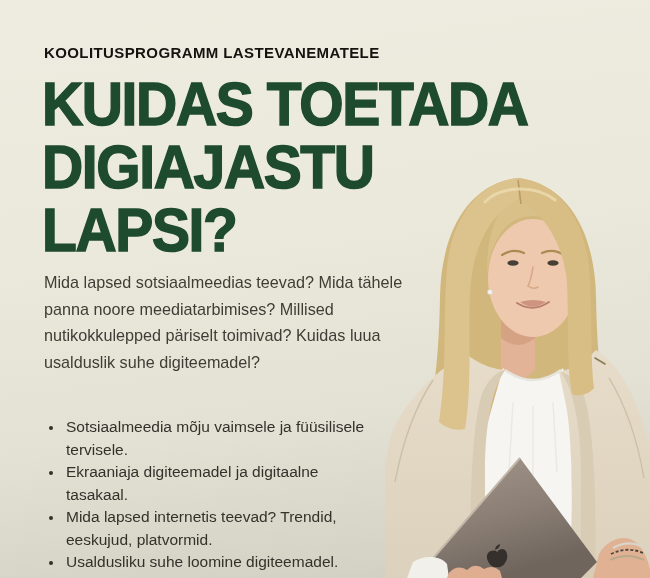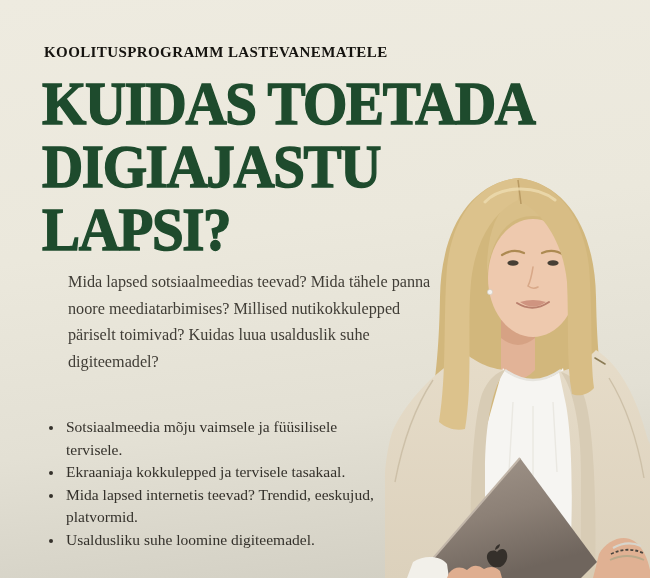--- a/index.html
+++ b/index.html
@@ -1,38 +1,38 @@
 <!DOCTYPE html>
 <html><head>
 <meta charset="utf-8">
 <style>
   html,body{margin:0;padding:0;background:#c9c7bb;}
   .poster{
     position:relative;
     width:650px;height:578px;
     overflow:hidden;
-    font-family:Liberation Serif, serif;
+    font-family:Liberation Sans, sans-serif;
     background:linear-gradient(173deg,#EEEBE0 0%,#EBE8DC 40%,#E3E0D4 70%,#D5D2C6 92%,#CFCDC1 100%);
   }
   .program-label{
     position:absolute;left:44px;top:44px;
     font-size:15px;font-weight:700;letter-spacing:.4px;
     color:#15130f;white-space:nowrap;
   }
   .main-title{
     position:absolute;left:42px;top:72px;
     font-size:62px;line-height:63px;font-weight:900;
     letter-spacing:-1.5px;color:#1E4B2D;
     -webkit-text-stroke:1.5px #1E4B2D;
     transform:scaleX(.92);transform-origin:left top;
     white-space:nowrap;
   }
   .intro{
     position:absolute;left:44px;top:269px;width:374px;
-    font-size:16.2px;line-height:26.5px;color:#403d36;margin-left:24px;
+    font-size:16.2px;line-height:26.5px;color:#403d36;
   }
   .topics-heading{
     position:absolute;left:53px;top:379px;
     font-size:21px;font-weight:700;color:#1E4B2D;
   }
   .topics{
     position:absolute;left:44px;top:416px;width:320px;
     margin:0;padding:0 0 0 20px;list-style:disc;
     font-size:15.5px;line-height:22.5px;color:#34312b;
   }
@@ -53,21 +53,21 @@
     <div>KUIDAS TOETADA</div>
     <div>DIGIAJASTU</div>
     <div>LAPSI?</div>
   </div>
 
   <div class="intro">Mida lapsed sotsiaalmeedias teevad? Mida tähele panna noore meediatarbimises? Millised nutikokkulepped päriselt toimivad? Kuidas luua usalduslik suhe digiteemadel?</div>
 
 
   <ul class="topics">
     <li>Sotsiaalmeedia mõju vaimsele ja füüsilisele tervisele.</li>
-    <li>Ekraaniaja kokkulepped ja tervisele tasakaal.</li>
+    <li>Ekraaniaja digiteemadel ja digitaalne tasakaal.</li>
     <li>Mida lapsed internetis teevad? Trendid, eeskujud, platvormid.</li>
     <li>Usaldusliku suhe loomine digiteemadel.</li>
   </ul>
 
   <svg class="portrait" viewBox="0 0 265 406" xmlns="http://www.w3.org/2000/svg">
     <defs>
       <linearGradient id="lapGrad" x1="0" y1="0" x2="0.4" y2="1">
         <stop offset="0" stop-color="#A3978C"></stop>
         <stop offset="0.55" stop-color="#8C8076"></stop>
         <stop offset="1" stop-color="#6F655D"></stop>

